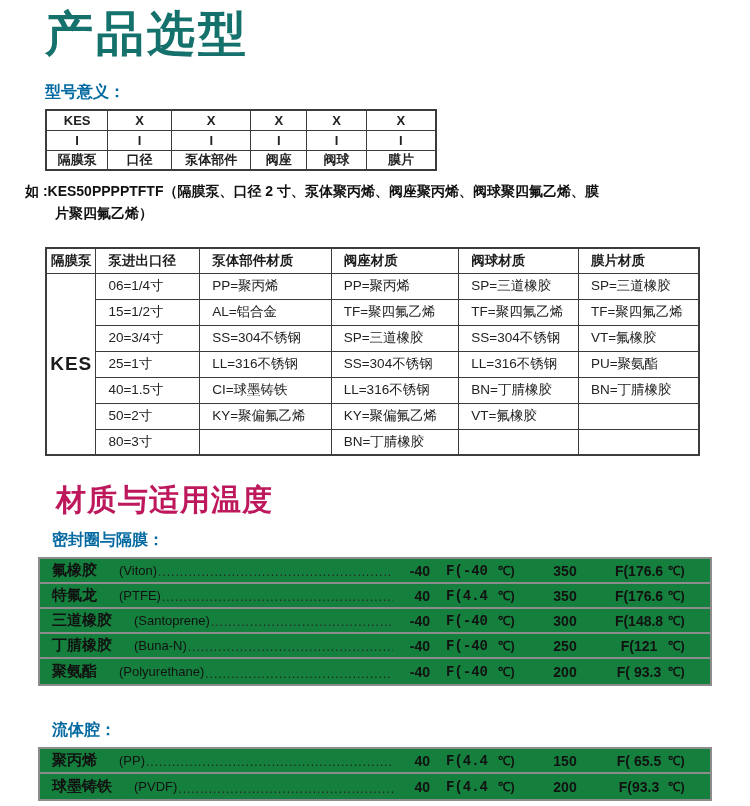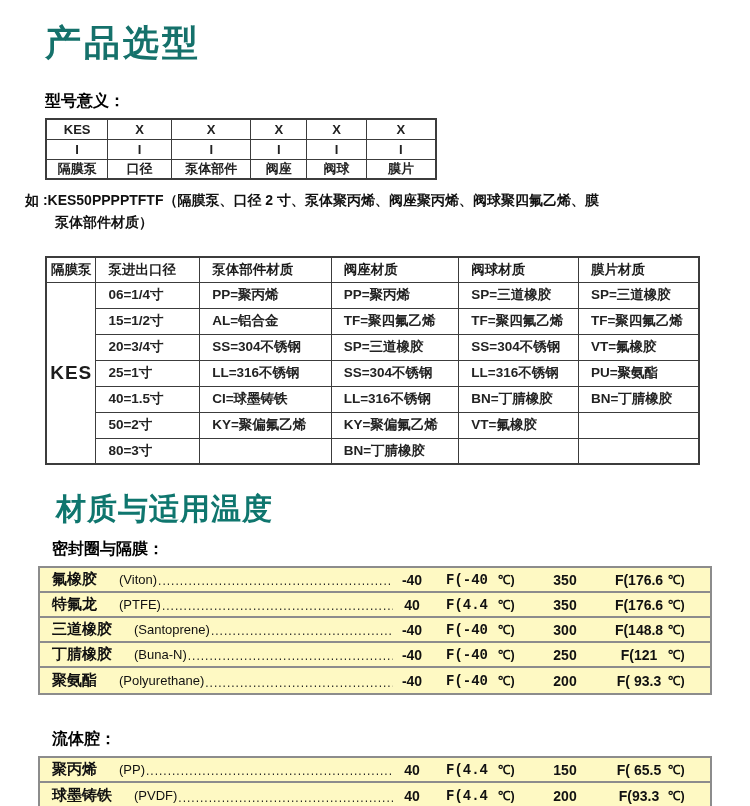--- a/index.html
+++ b/index.html
@@ -7,32 +7,32 @@
   body {
     width: 750px; height: 806px;
     font-family: "Liberation Sans", sans-serif;
     color: #1a1a1a;
     overflow: hidden;
   }
   .page { position: relative; width: 750px; height: 806px; background: #fff; }
 
   
   .h1 {
-    margin: 21px 0 0 45px;
-    font-size: 36px; line-height: 44px; font-weight: 700;
+    margin: 12px 0 0 45px;
+    font-size: 48px; line-height: 44px; font-weight: 700;
     letter-spacing: 3px; color: #15716B;
   }
   .h2 {
     margin: 24px 0 0 56px;
     font-size: 30px; line-height: 40px; font-weight: 700;
-    letter-spacing: 1px; color: #0f766e;
+    letter-spacing: 1px; color: #be185d;
   }
 
   .label {
-    font-size: 16px; font-weight: 700; color: #000000;
+    font-size: 16px; font-weight: 700; color: #0369a1;
   }
   .label-model   { margin: 26px 0 6px 45px; }
   .label-seals   { margin: 10px 0 6px 52px; }
   .label-fluid   { margin: 34px 0 6px 52px; }
 
   
   table { border-collapse: collapse; }
   .model-table {
     margin: 2px 0 0 45px; width: 392px;
     border: 2px solid #3c3c3c;
@@ -50,54 +50,54 @@
   .example .line2 { padding-left: 30px; }
 
   
   .sel-table {
     margin: 23px 0 0 45px; width: 655px;
     border: 2px solid #3c3c3c;
   }
   .sel-table td {
     border: 1px solid #3c3c3c;
     height: 26px;
-    font-size: 13.5px; font-weight: 700; color: #222;
+    font-size: 13.5px; font-weight: 400; color: #222;
     padding-left: 12px; text-align: left;
   }
   .sel-table td.center { text-align: center; padding-left: 0; }
   .sel-table tr.head td { font-weight: 700; color: #1c1c1c; height: 25px; }
   .sel-table td.series {
     font-size: 19px; font-weight: 700; letter-spacing: 1px;
     text-align: center; padding-left: 0; color: #1c1c1c;
   }
 
   
   .temp-table {
     margin-left: 38px; width: 674px;
     border: 2px solid #8c8c8c;
-    background: #fef9c3;
+    background: #15803d;
   }
   .temp-row {
     display: flex; align-items: center;
     height: 25px; padding: 0 12px;
     border-bottom: 2px solid #8c8c8c;
     font-size: 14px; color: #111;
   }
   .temp-row:last-child { border-bottom: none; }
   .t-name { font-size: 15px; font-weight: 700; white-space: nowrap; }
   .t-en   { font-size: 13px; font-weight: 400; margin-left: 22px; white-space: nowrap; }
   .t-dots {
     flex: 1; overflow: hidden; white-space: nowrap;
     font-size: 12px; letter-spacing: 1px; color: #222;
     margin: 0 1px; align-self: flex-end; line-height: 20px;
   }
   .t-dots::after {
     content: "...................................................................................................................................";
   }
-  .t-min  { width: 36px; text-align: center; font-weight: 600; }
+  .t-min  { width: 36px; text-align: right; font-weight: 600; }
   .t-minf { width: 52px; margin-left: 16px; text-align: left; font-weight: 600; font-family: Liberation Mono, monospace; }
   .t-minu { width: 34px; text-align: left; font-size: 12.5px; font-weight: 600; }
   .t-max  { width: 42px; text-align: center; margin-left: 12px; font-weight: 600; }
   .t-maxf { width: 58px; margin-left: 24px; text-align: center; font-weight: 600; }
   .t-maxu { width: 30px; text-align: left; font-size: 12.5px; font-weight: 600; }
 </style>
 </head>
 <body>
 
 <div class="page">
@@ -138,21 +138,21 @@
       <td>泵体部件</td>
       <td>阀座</td>
       <td>阀球</td>
       <td>膜片</td>
     </tr>
   </tbody>
     </table>
 
   <div class="example">
     <div class="line1">如 :KES50PPPPTFTF（隔膜泵、口径 2 寸、泵体聚丙烯、阀座聚丙烯、阀球聚四氟乙烯、膜</div>
-    <div class="line2">泵体部件材质）</div>
+    <div class="line2">片聚四氟乙烯）</div>
   </div>
 
   <table class="sel-table">
     <colgroup>
       <col style="width:50px">
         <col style="width:104px">
         <col style="width:132px">
       <col style="width:128px">
         <col style="width:120px">
         <col style="width:121px">

